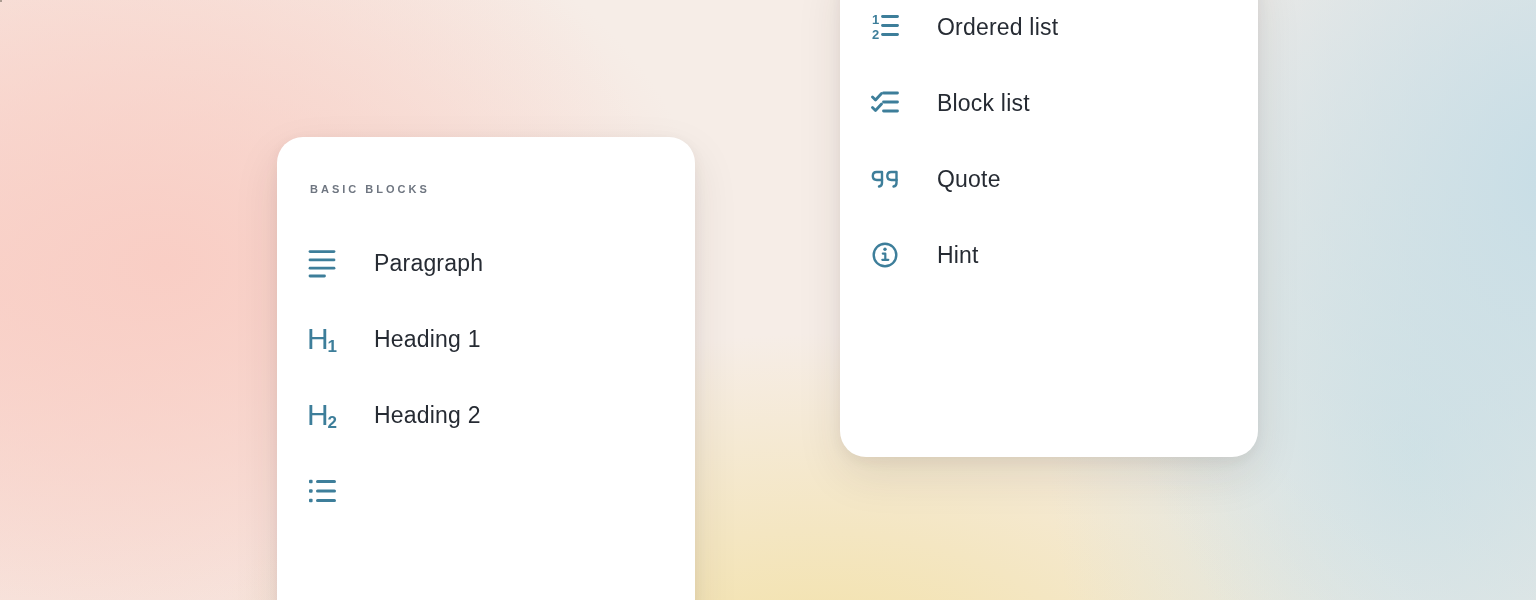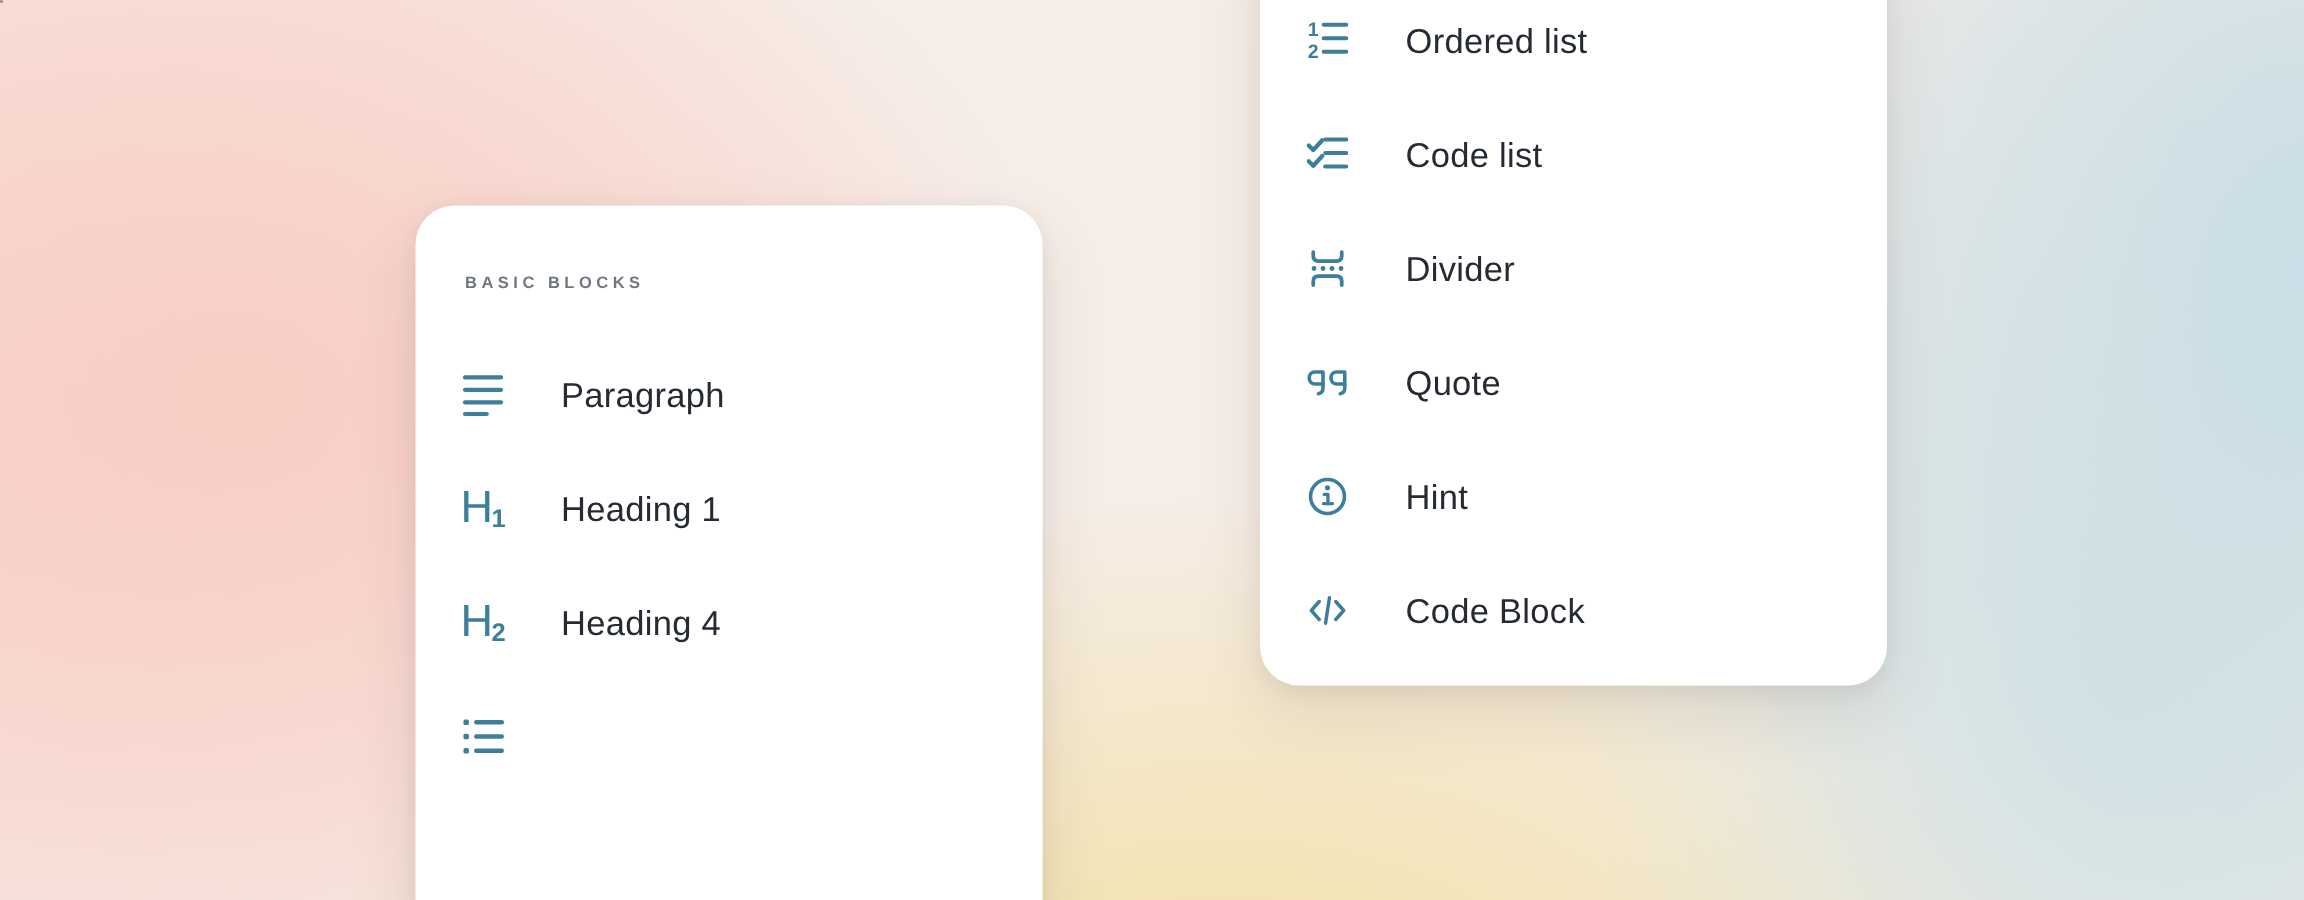--- a/index.html
+++ b/index.html
@@ -81,21 +81,21 @@
       <div class="menu-item">
         <span class="icon">
           <span class="hx">H<span class="hsub">1</span></span>
         </span>
         <span class="label">Heading 1</span>
       </div>
       <div class="menu-item">
         <span class="icon">
           <span class="hx">H<span class="hsub">2</span></span>
         </span>
-        <span class="label">Heading 4</span>
+        <span class="label">Heading 2</span>
       </div>
       <div class="menu-item">
         <span class="icon">
           <svg width="28" height="30" viewBox="0 0 28 30">
             <g stroke="currentColor" fill="none" stroke-linecap="round" stroke-linejoin="round" stroke-width="3">
               <path d="M9.5,5.5 H26.5"></path>
               <path d="M9.5,15 H26.5"></path>
               <path d="M9.5,24.5 H26.5"></path>
             </g>
             <g fill="currentColor">
@@ -130,38 +130,21 @@
           <svg width="28" height="30" viewBox="0 0 28 30">
             <g stroke="currentColor" fill="none" stroke-linecap="round" stroke-linejoin="round" stroke-width="2.8">
               <path d="M12.5,5 H26.5"></path>
               <path d="M12.5,14 H26.5"></path>
               <path d="M12.5,23 H26.5"></path>
               <path d="M1.5,9 l3,3 L10.5,5.5"></path>
               <path d="M1.5,19.5 l3,3 L10.5,16"></path>
             </g>
           </svg>
         </span>
-        <span class="label">Code list</span>
-      </div>
-      <div class="menu-item">
-        <span class="icon">
-          <svg width="28" height="30" viewBox="0 0 28 30">
-            <g stroke="currentColor" fill="none" stroke-linecap="round" stroke-linejoin="round" stroke-width="2.5">
-              <path d="M4.5,4 V6.5 Q4.5,10 8,10 H20 Q23.5,10 23.5,6.5 V4"></path>
-              <path d="M4.5,26 V23.5 Q4.5,20 8,20 H20 Q23.5,20 23.5,23.5 V26"></path>
-            </g>
-            <g fill="currentColor">
-              <circle cx="5" cy="15" r="1.6"></circle>
-              <circle cx="11" cy="15" r="1.6"></circle>
-              <circle cx="17" cy="15" r="1.6"></circle>
-              <circle cx="23" cy="15" r="1.6"></circle>
-            </g>
-          </svg>
-        </span>
-        <span class="label">Divider</span>
+        <span class="label">Block list</span>
       </div>
       <div class="menu-item">
         <span class="icon">
           <svg width="28" height="30" viewBox="0 0 28 30">
             <g stroke="currentColor" fill="none" stroke-linecap="round" stroke-linejoin="round" stroke-width="2.4">
               <path d="M11,8 H5.6 C3.2,8 1.8,9.7 1.8,12 C1.8,14.4 3.5,16 5.9,16 H11 V8"></path>
               <path d="M11,16 V18.9 C11,20.9 9.8,22.1 8,22.5"></path>
               <path d="M25.5,8 H20.1 C17.7,8 16.3,9.7 16.3,12 C16.3,14.4 18,16 20.4,16 H25.5 V8"></path>
               <path d="M25.5,16 V18.9 C25.5,20.9 24.3,22.1 22.5,22.5"></path>
             </g>
@@ -177,26 +160,14 @@
             </g>
             <g stroke="currentColor" fill="none" stroke-linecap="round" stroke-linejoin="round" stroke-width="2.2">
               <path d="M11.8,13.6 H14.3 V19.8"></path>
               <path d="M11.3,19.8 H17.3"></path>
             </g>
             <circle cx="14" cy="9.2" r="1.7" fill="currentColor"></circle>
           </svg>
         </span>
         <span class="label">Hint</span>
       </div>
-      <div class="menu-item">
-        <span class="icon">
-          <svg width="28" height="30" viewBox="0 0 28 30">
-            <g stroke="currentColor" fill="none" stroke-linecap="round" stroke-linejoin="round" stroke-width="2.3">
-              <path d="M8.5,9 L3.2,15 L8.5,21"></path>
-              <path d="M19.5,9 L24.8,15 L19.5,21"></path>
-              <path d="M15.3,6.5 L12.7,23.5"></path>
-            </g>
-          </svg>
-        </span>
-        <span class="label">Code Block</span>
-      </div>
     </div>
 </div>
 
 </body></html>

